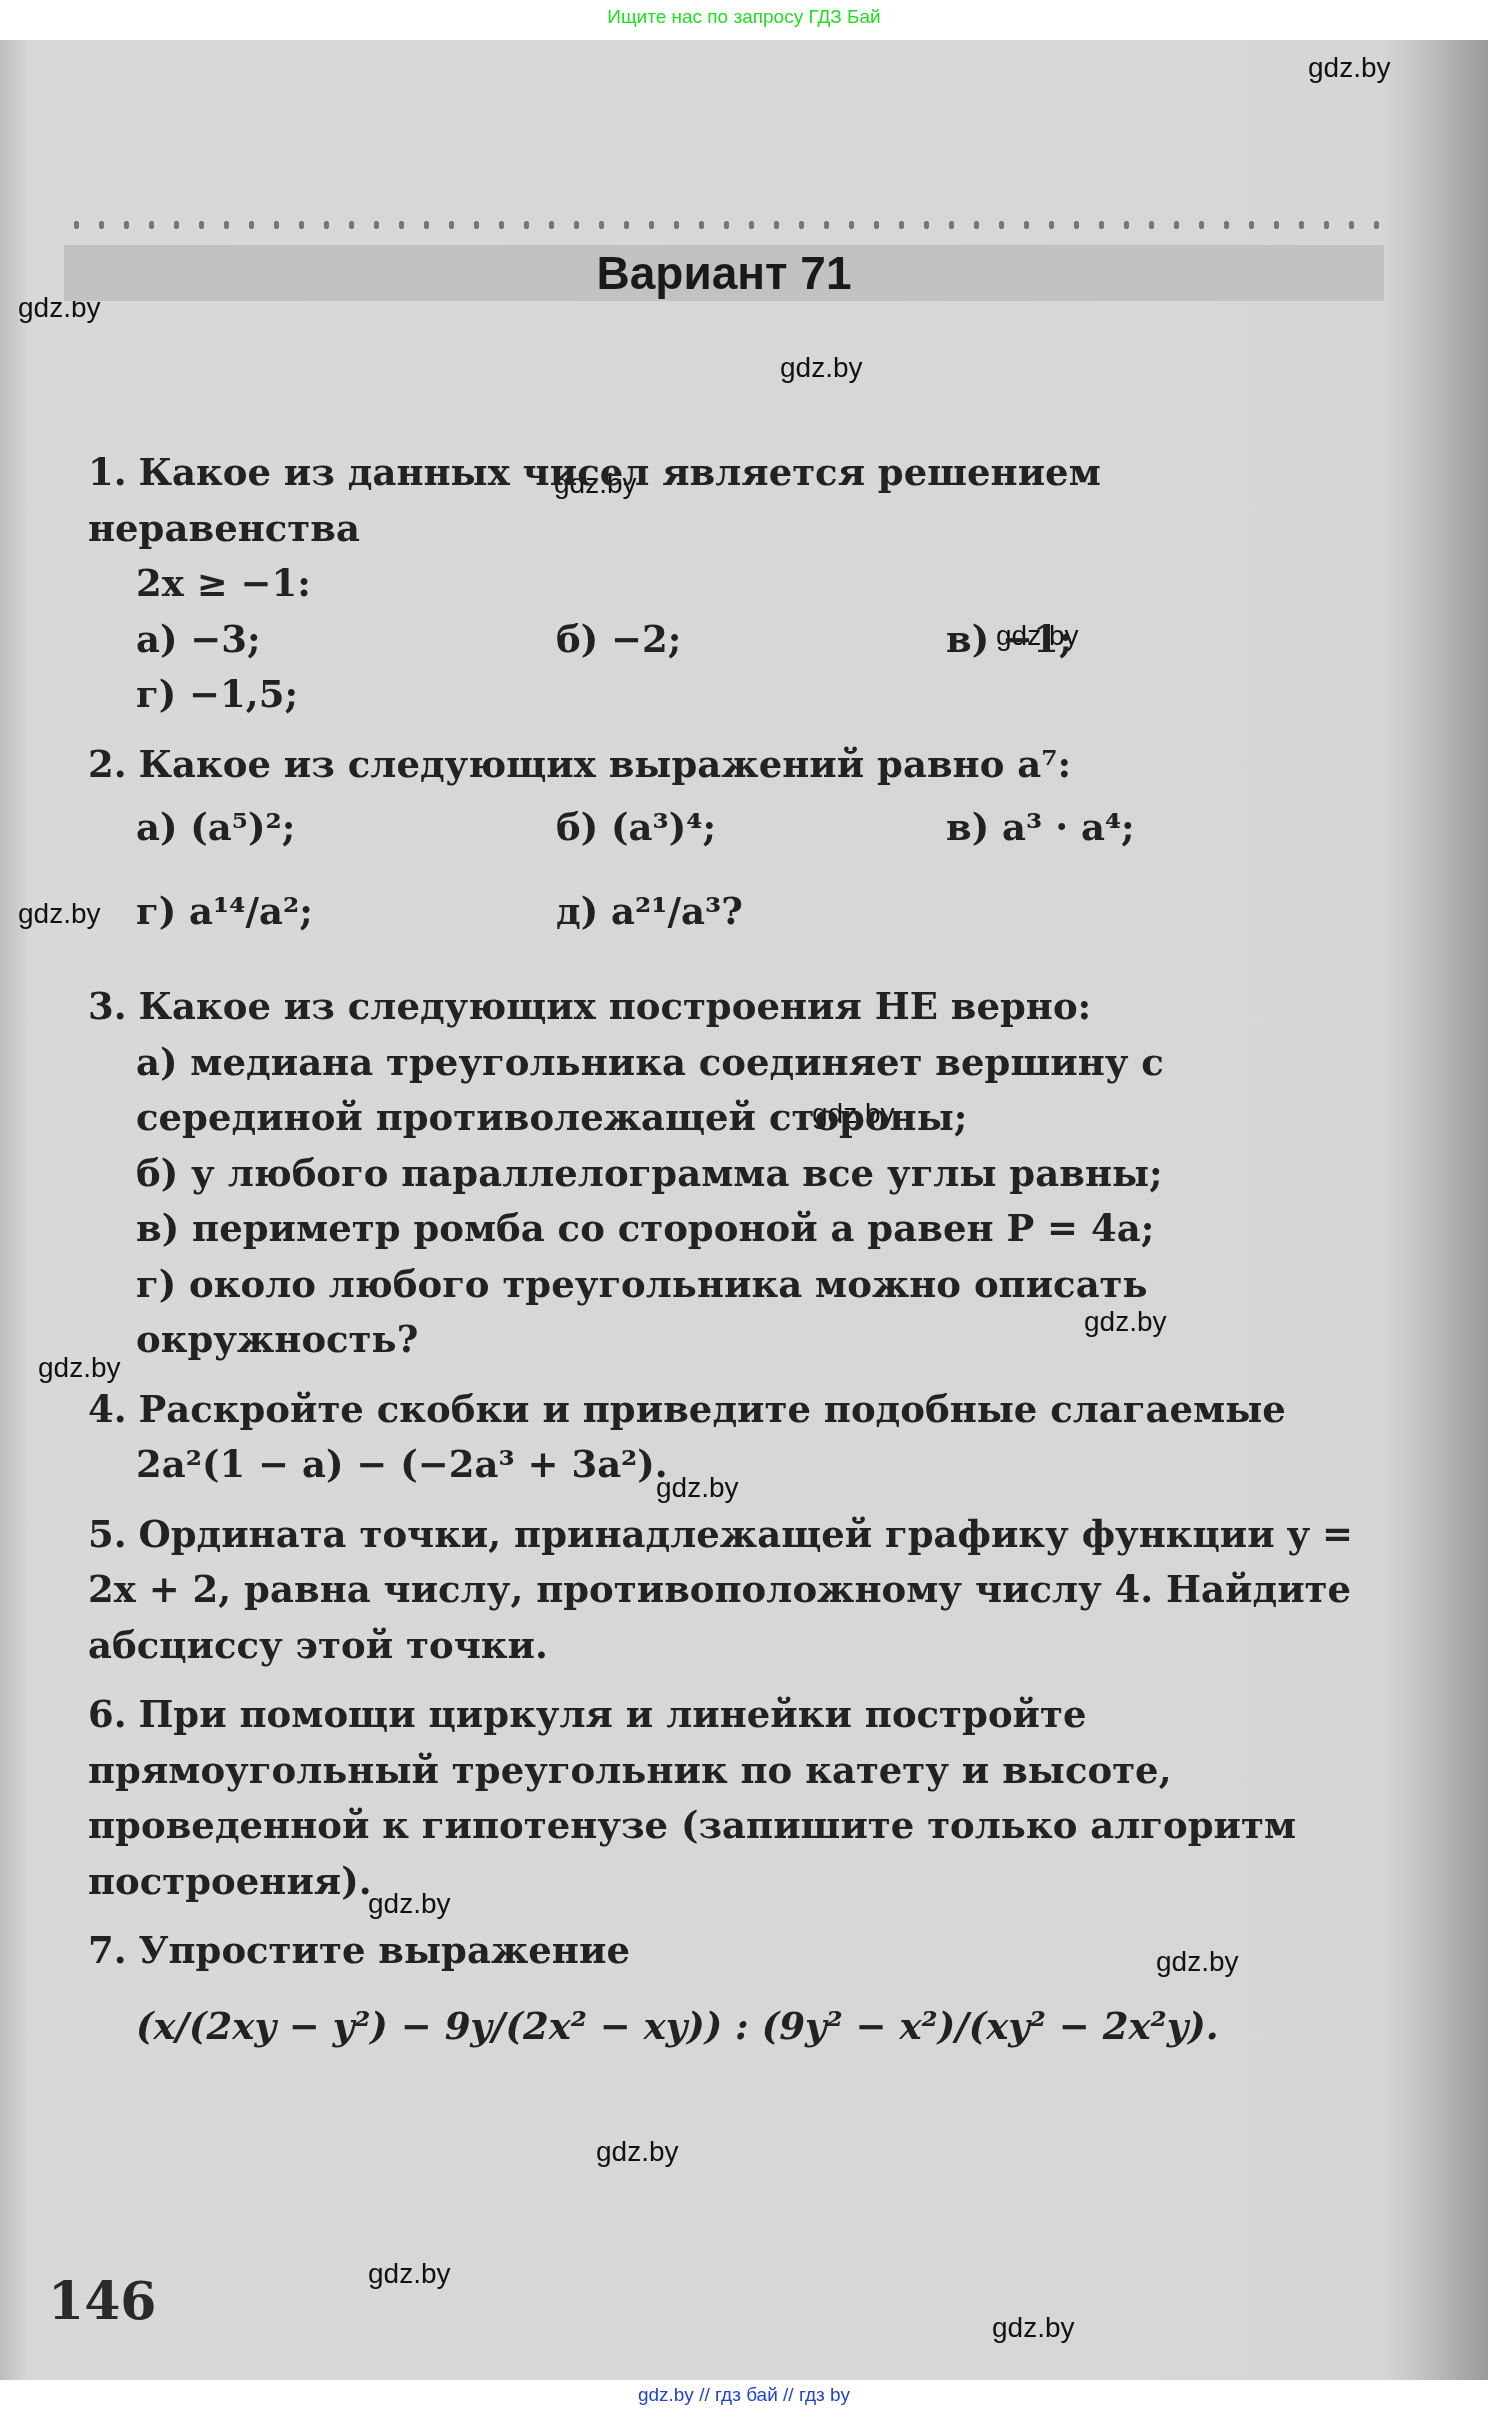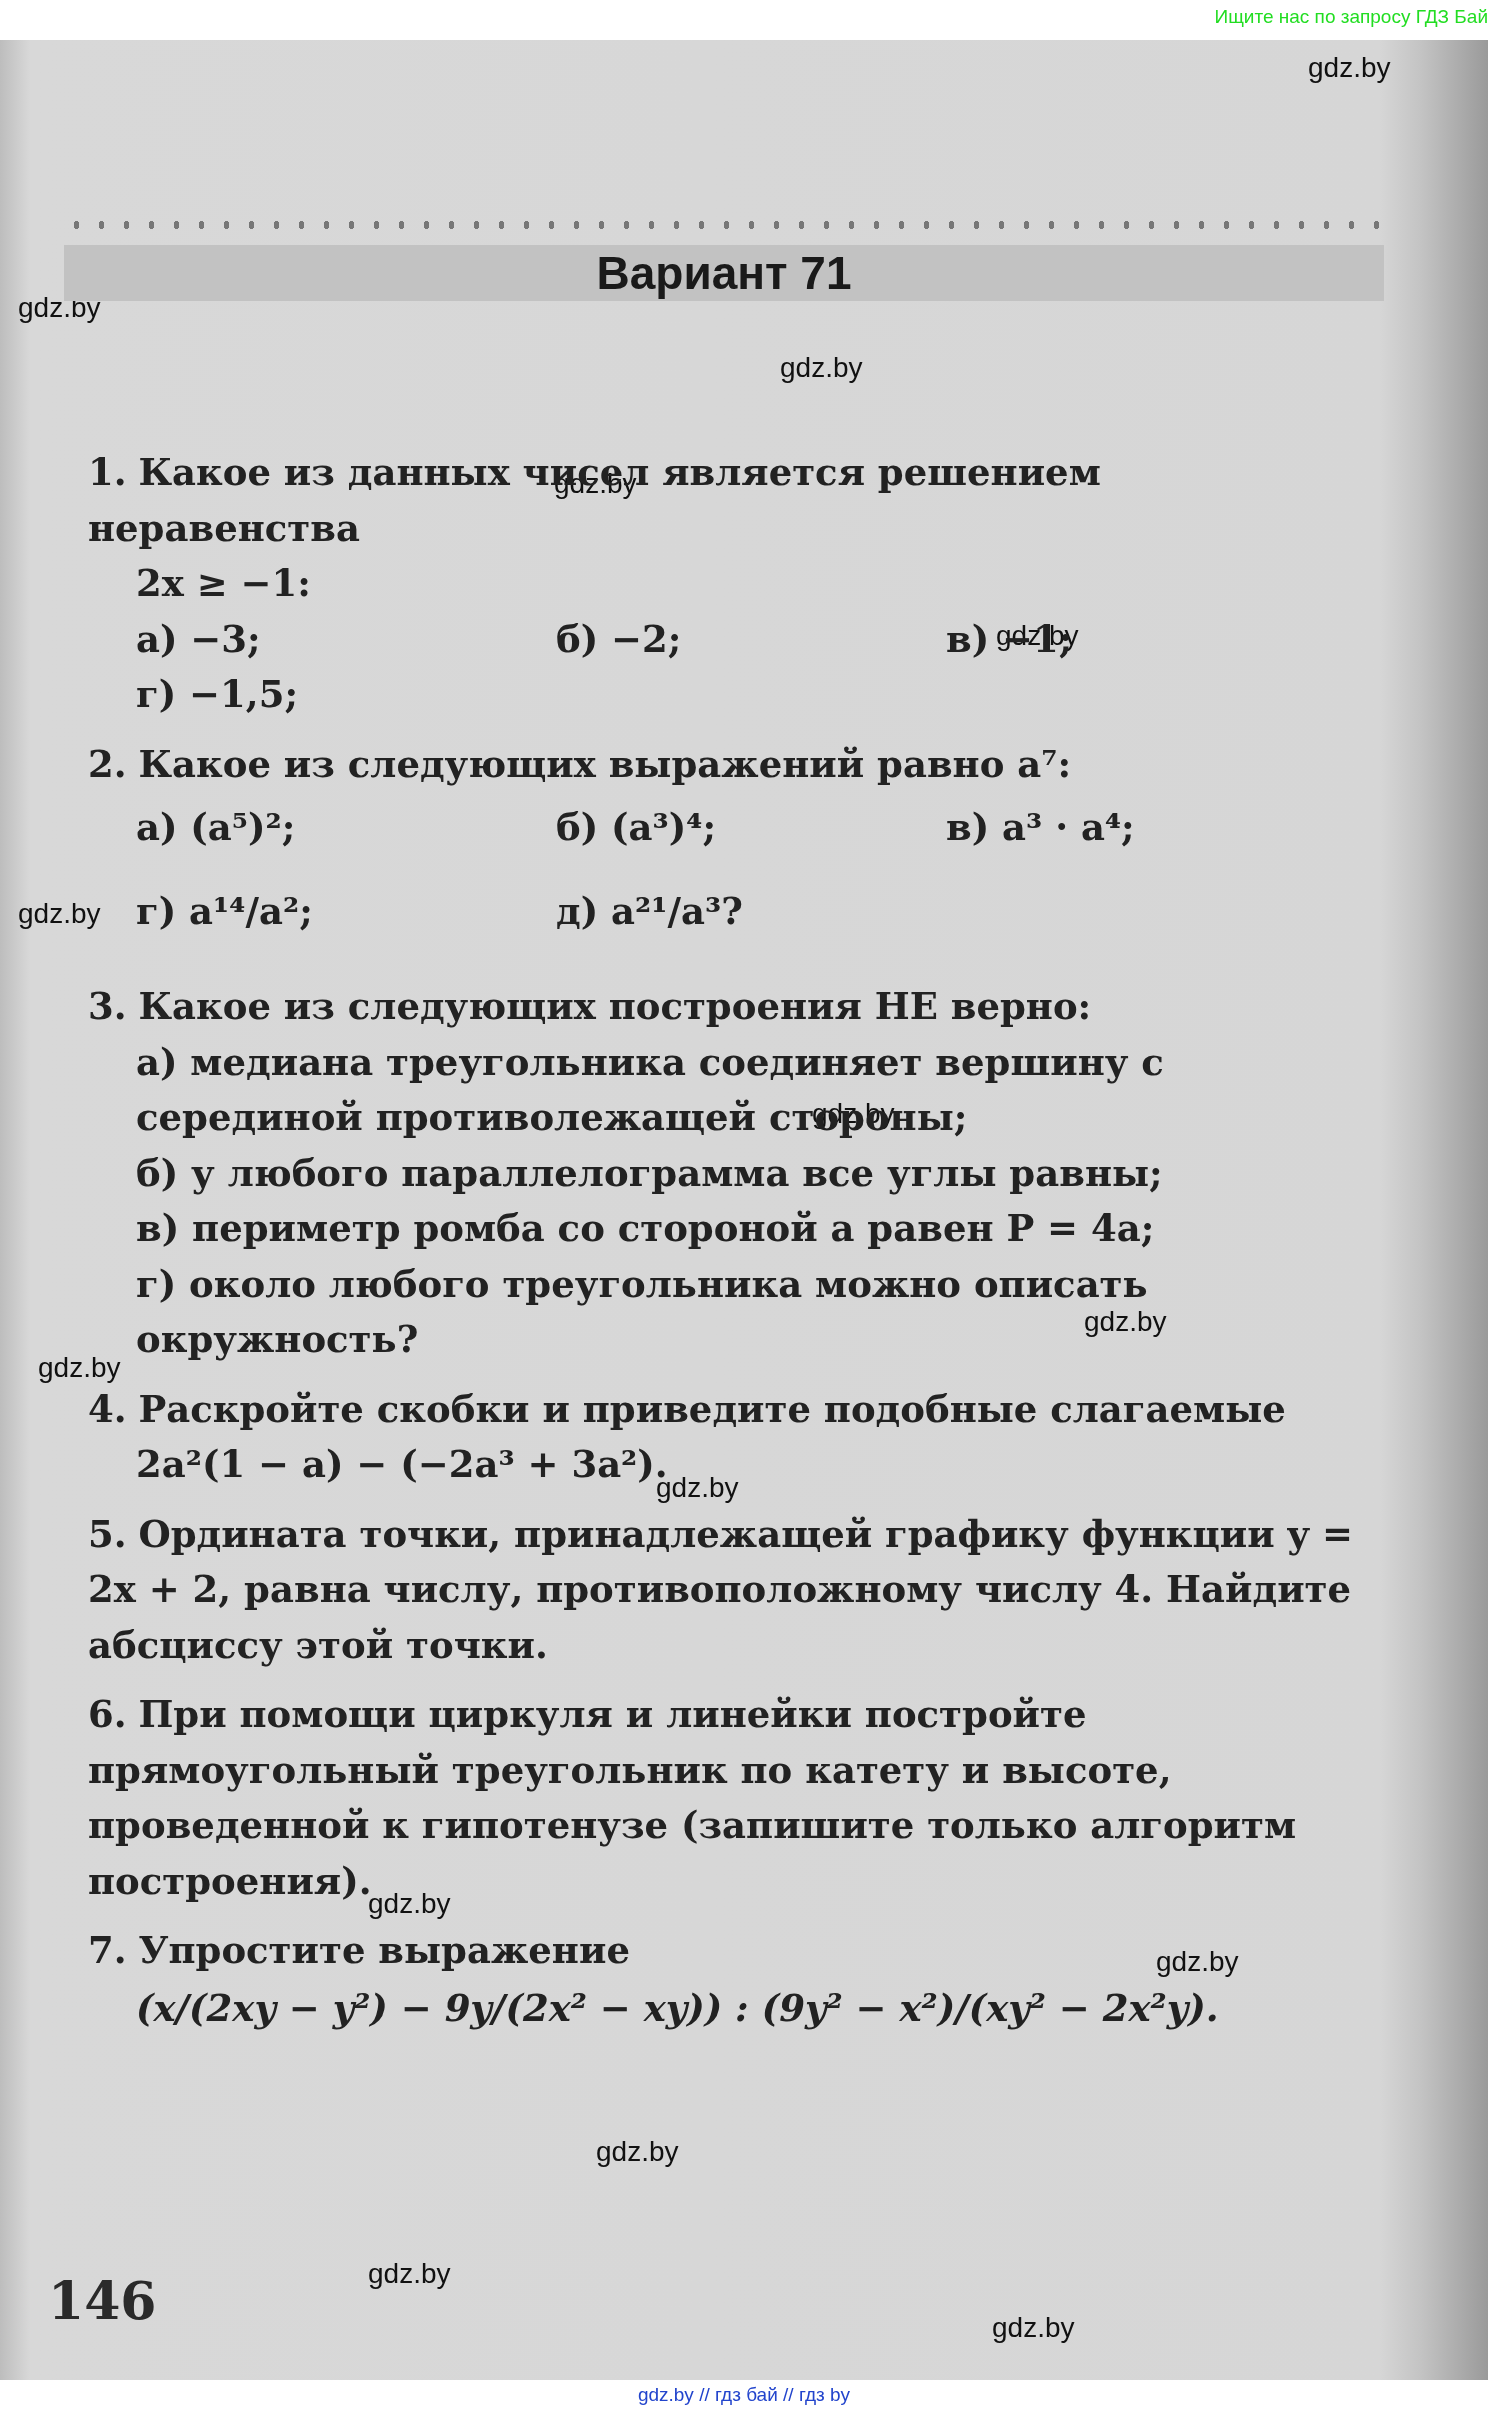--- a/index.html
+++ b/index.html
@@ -1,17 +1,17 @@
 <!DOCTYPE html>
 <html><head>
 <meta charset="utf-8">
 <style>
   html, body { margin: 0; padding: 0; background: #ffffff; }
   body { width: 1488px; height: 2414px; position: relative; overflow: hidden; font-family: "DejaVu Serif", serif; }
-  .top-banner { position: absolute; top: 0; left: 0; width: 1488px; height: 40px; background: #fff; text-align: right; }
+  .top-banner { position: absolute; top: 0; left: 0; width: 1488px; height: 40px; background: #fff; text-align: center; }
   .top-banner span { display: inline-block; margin-top: 6px; font-family: "Liberation Sans", sans-serif; font-size: 19px; color: #22dd22; }
   .page { position: absolute; top: 40px; left: 0; width: 1488px; height: 2340px;
     background: linear-gradient(to right, #bdbdbd 0px, #d8d8d8 30px, #d6d6d6 1380px, #c4c4c4 1420px, #9a9a9a 1488px); }
   .bottom-banner { position: absolute; top: 2380px; left: 0; width: 1488px; height: 34px; background: #fff; text-align: center; }
   .bottom-banner span { display: inline-block; margin-top: 4px; font-family: "Liberation Sans", sans-serif; font-size: 19px; color: #2244cc; }
   .wm { position: absolute; font-family: "Liberation Sans", sans-serif; font-size: 28px; color: #111; }
   .dots { position: absolute; top: 178px; left: 64px; width: 1320px; height: 14px;
     background-image: radial-gradient(ellipse 4px 6px at center, #777 70%, transparent 75%);
     background-size: 25px 14px; background-repeat: repeat-x; }
   .title-band { position: absolute; top: 205px; left: 64px; width: 1320px; height: 56px; background: #c2c2c2; text-align: center; }
@@ -113,21 +113,21 @@
 
     <div class="q">
       <span class="qnum">6.</span>
       <span class="qtext">При помощи циркуля и линейки постройте прямоугольный треугольник по катету и высоте, проведенной к гипотенузе (запишите только алгоритм построения).</span>
     </div>
     <div class="gap"></div>
 
     <div class="q">
       <span class="qnum">7.</span>
       <span class="qtext">Упростите выражение</span>
-      <div class="indent qtext" style="margin-top:2px;font-style:italic">(x/(2xy − y²) − 9y/(2x² − xy)) : (9y² − x²)/(xy² − 2x²y).</div>
+      <div class="indent qtext" style="margin-top:20px;font-style:italic">(x/(2xy − y²) − 9y/(2x² − xy)) : (9y² − x²)/(xy² − 2x²y).</div>
     </div>
   </div>
 
   <div class="pagenum">146</div>
 </div>
 
 <div class="bottom-banner">
   <span>gdz.by  //  гдз бай  //  гдз by</span>
 </div>
 

